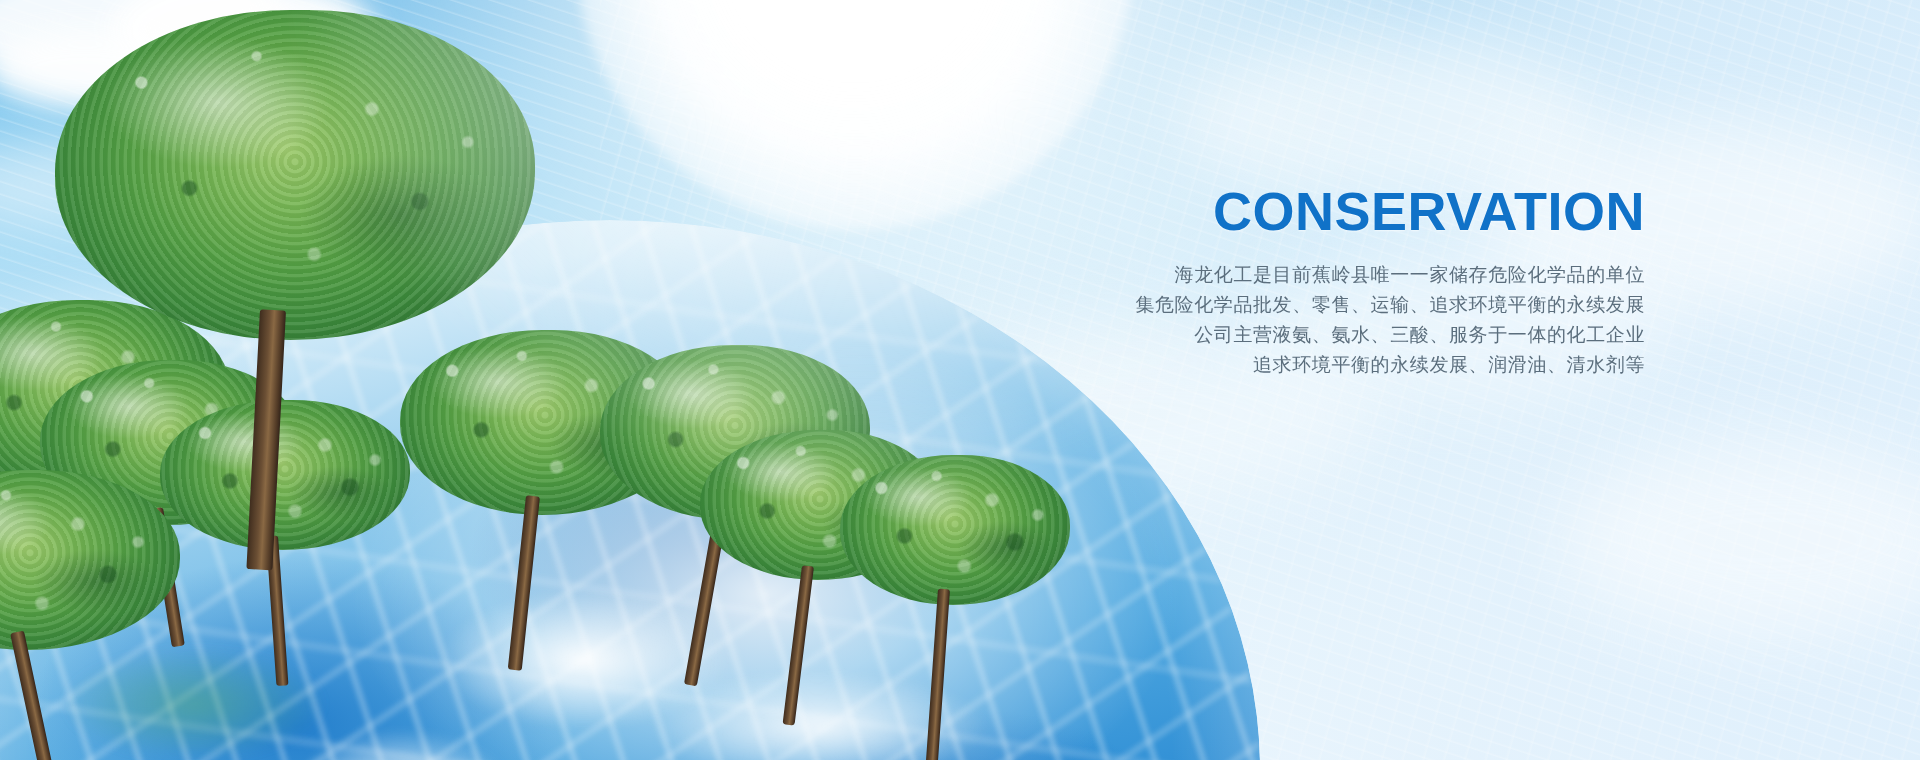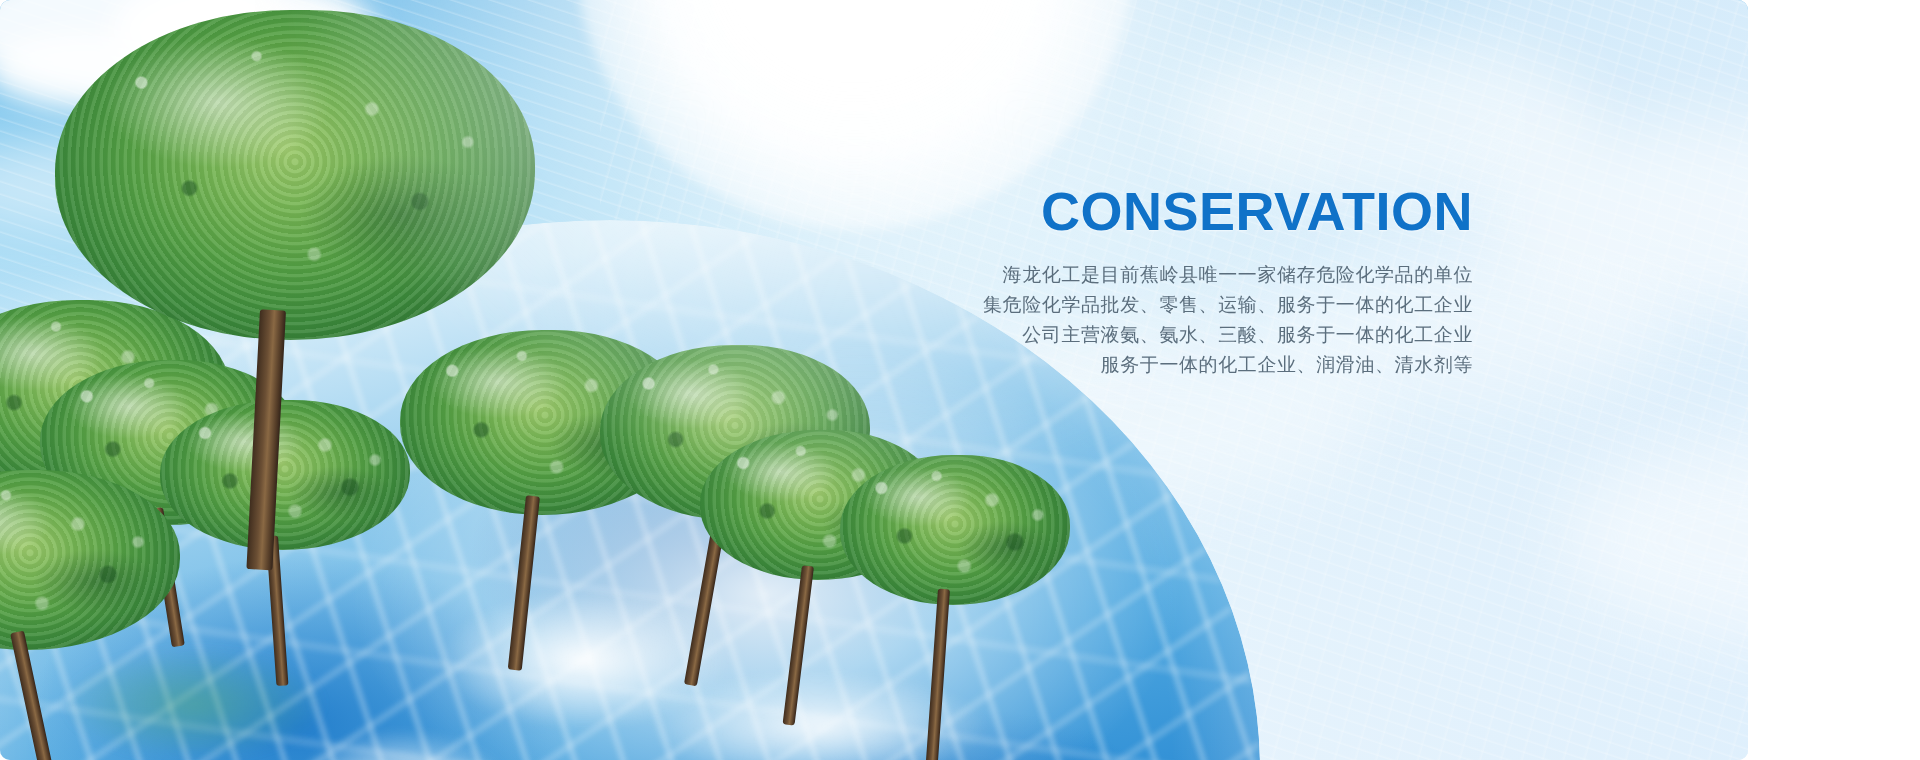--- a/index.html
+++ b/index.html
@@ -5,25 +5,24 @@
 <style>
   * { margin:0; padding:0; box-sizing:border-box; }
   html,body{ background:#ffffff; }
   body{
     font-family:"Liberation Sans", sans-serif;
     -webkit-font-smoothing:antialiased;
   }
 
   .banner{
     position:relative;
-    width:1748px;
+    width:1920px;
     height:760px;
     overflow:hidden;
     background:#bfe2f7;
-    border-radius:10px;
   }
 
   
   .sky{
     position:absolute; inset:0;
     background:
       linear-gradient(178deg, #6fbbe9 0%, #8ccdf0 14%, #aadcf5 30%, #c9e8f8 48%, #ddf0fb 66%, #eaf6fd 82%, #f2f9fe 100%);
   }
   .sky-tint-right{
     position:absolute; inset:0;
@@ -325,19 +324,19 @@
     <div class="ray" style="transform:rotate(136deg);"></div>
   </div>
   <div class="sun-glow"></div>
 
   <div class="copy">
     <div class="headline">
       <span class="l1">CONSERVATION</span>
     </div>
     <div class="desc">
       <p>海龙化工是目前蕉岭县唯一一家储存危险化学品的单位</p>
-      <p>集危险化学品批发、零售、运输、服务于一体的化工企业</p>
+      <p>集危险化学品批发、零售、运输、追求环境平衡的永续发展</p>
       <p>公司主营液氨、氨水、三酸、服务于一体的化工企业</p>
-      <p>服务于一体的化工企业、润滑油、清水剂等</p>
+      <p>追求环境平衡的永续发展、润滑油、清水剂等</p>
     </div>
   </div>
 
 </div>
 
 </body></html>

